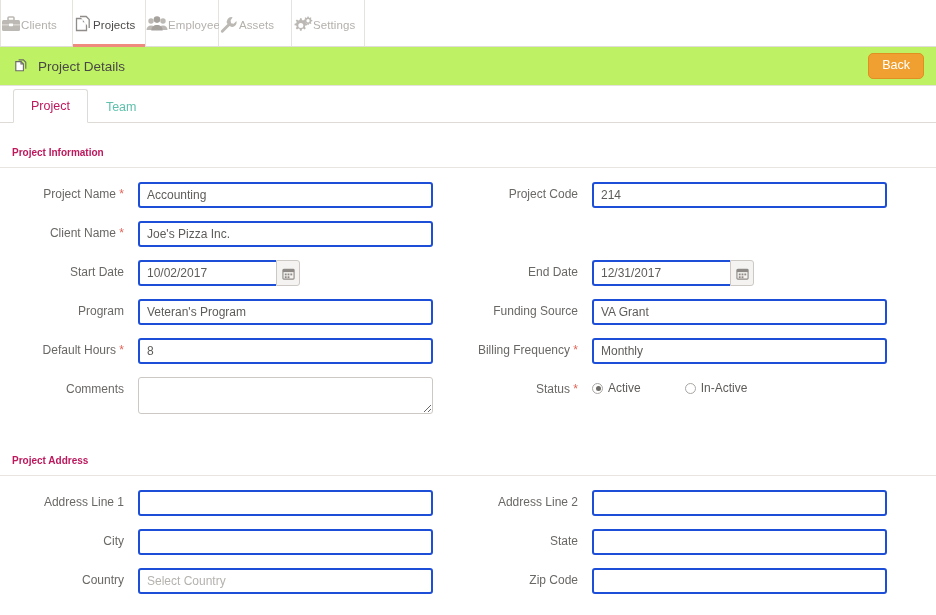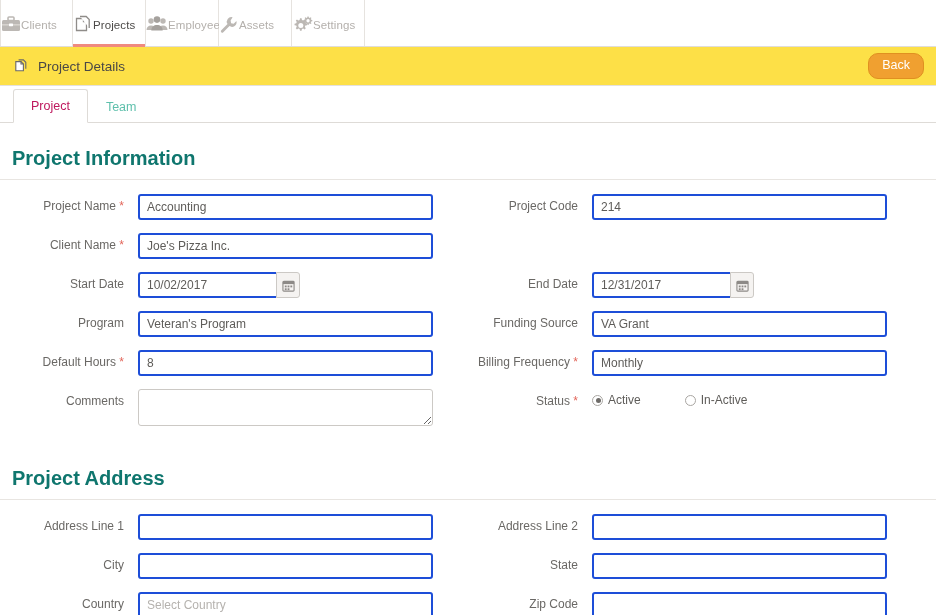--- a/index.html
+++ b/index.html
@@ -51,41 +51,41 @@
     content: "";
     position: absolute;
     left: 0; right: 0; bottom: -1px;
     height: 3px;
     background: #ef8a7f;
   }
 
   
   .pagehead {
     height: 39px;
-    background: #fde047;
+    background: #bef264;
     border-bottom: 1px solid #e4e1dd;
     display: flex;
     align-items: center;
     padding: 0 12px 0 13px;
     position: relative;
   }
   .pagehead-icon { margin-right: 9px; display: flex; align-items: center; }
   .pagehead-title {
     font-size: 13.5px;
     color: #4a4846;
     flex: 1;
   }
   .back-btn {
     background: #f0a030;
     border: 1px solid #e09020;
     color: #ffffff;
     font-size: 12.5px;
     font-family: "Liberation Sans", sans-serif;
     padding: 4px 13px 5px;
-    border-radius: 10px;
+    border-radius: 5px;
     cursor: pointer;
     line-height: 15px;
   }
 
   
   .subtabs {
     height: 37px;
     display: flex;
     align-items: flex-end;
     padding-left: 13px;
@@ -107,22 +107,22 @@
     background: #ffffff;
     border-color: #dedbd7;
     border-bottom: 1px solid #ffffff;
   }
   .subtab.link { color: #5fc0ac; }
 
   
   .body-area { padding: 0; }
 
   .section-title {
-    font-size: 20px;
-    color: #0f766e;
+    font-size: 10px;
+    color: #be185d;
     font-weight: bold;
     padding: 24px 0 9px 12px;
     border-bottom: 1px solid #e8e5e1;
     margin-bottom: 0;
   }
 
   .rows { padding-top: 14px; }
 
   .frow {
     display: flex;

